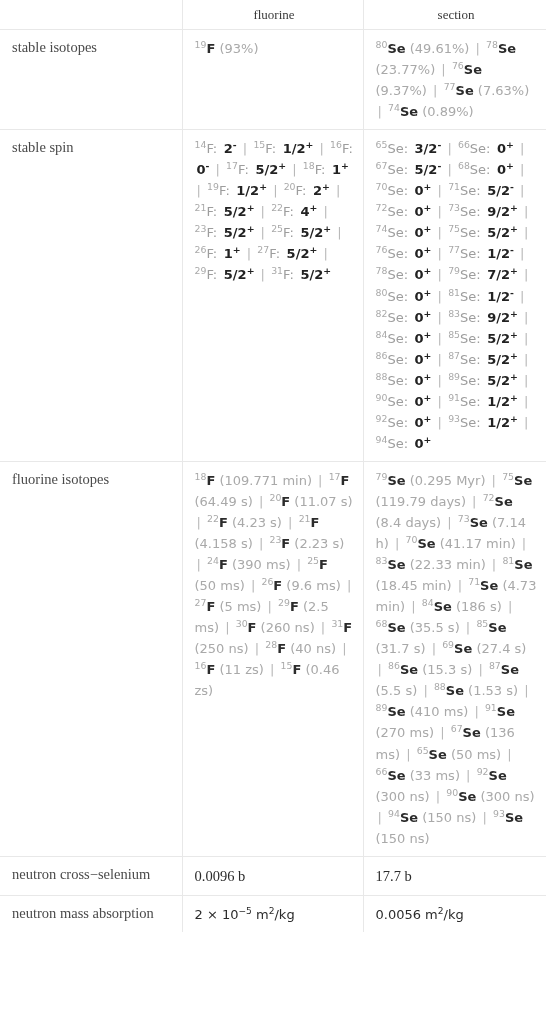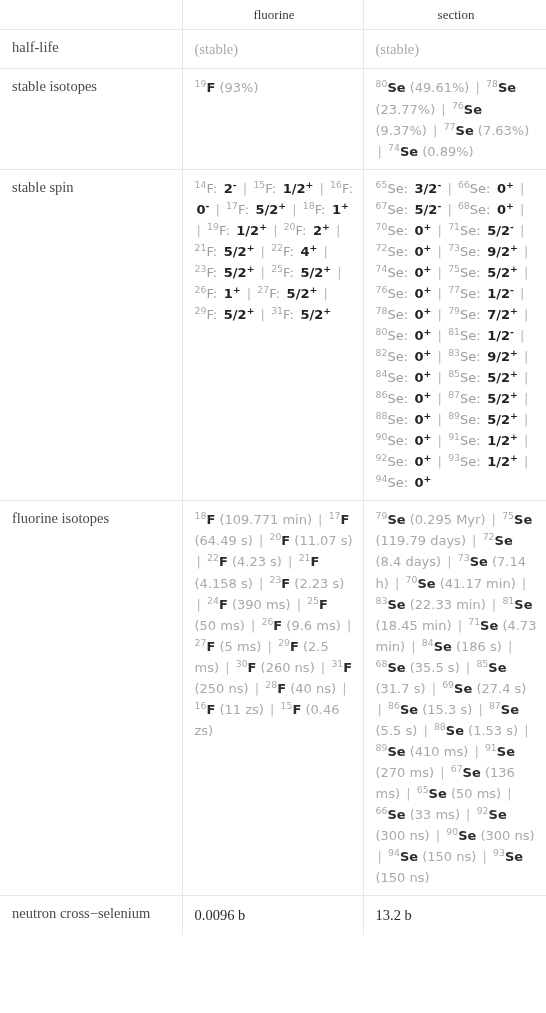--- a/index.html
+++ b/index.html
@@ -91,39 +91,39 @@
     </colgroup>
     <thead>
       <tr class="header-row">
         <th class="blank"></th>
         <th>fluorine</th>
         <th>section</th>
       </tr>
     </thead>
     <tbody id="table-body">
         <tr>
-          <td class="rowlabel">half-life</td>
-          <td class="val"><span class="serif-val muted">(stable)</span></td>
-          <td class="val"><span class="serif-val muted">(stable)</span></td>
-        </tr>
-        <tr>
           <td class="rowlabel">stable isotopes</td>
           <td class="val"><span><span class="nuc"><sup class="muted">19</sup><span class="sym">F</span></span><span class="muted"> (93%)</span></span></td>
           <td class="val"><span><span class="nuc"><sup class="muted">80</sup><span class="sym">Se</span></span><span class="muted"> (49.61%)</span></span> <span class="sep">|</span> <span><span class="nuc"><sup class="muted">78</sup><span class="sym">Se</span></span><span class="muted"> (23.77%)</span></span> <span class="sep">|</span> <span><span class="nuc"><sup class="muted">76</sup><span class="sym">Se</span></span><span class="muted"> (9.37%)</span></span> <span class="sep">|</span> <span><span class="nuc"><sup class="muted">77</sup><span class="sym">Se</span></span><span class="muted"> (7.63%)</span></span> <span class="sep">|</span> <span><span class="nuc"><sup class="muted">74</sup><span class="sym">Se</span></span><span class="muted"> (0.89%)</span></span></td>
         </tr>
         <tr>
           <td class="rowlabel">stable spin</td>
           <td class="val"><span><span class="nuc"><sup class="muted">14</sup><span class="sp-label">F</span></span><span class="sp-label">:</span><span class="spin"> 2<sup>-</sup></span></span> <span class="sep">|</span> <span><span class="nuc"><sup class="muted">15</sup><span class="sp-label">F</span></span><span class="sp-label">:</span><span class="spin"> 1/2<sup>+</sup></span></span> <span class="sep">|</span> <span><span class="nuc"><sup class="muted">16</sup><span class="sp-label">F</span></span><span class="sp-label">:</span><span class="spin"> 0<sup>-</sup></span></span> <span class="sep">|</span> <span><span class="nuc"><sup class="muted">17</sup><span class="sp-label">F</span></span><span class="sp-label">:</span><span class="spin"> 5/2<sup>+</sup></span></span> <span class="sep">|</span> <span><span class="nuc"><sup class="muted">18</sup><span class="sp-label">F</span></span><span class="sp-label">:</span><span class="spin"> 1<sup>+</sup></span></span> <span class="sep">|</span> <span><span class="nuc"><sup class="muted">19</sup><span class="sp-label">F</span></span><span class="sp-label">:</span><span class="spin"> 1/2<sup>+</sup></span></span> <span class="sep">|</span> <span><span class="nuc"><sup class="muted">20</sup><span class="sp-label">F</span></span><span class="sp-label">:</span><span class="spin"> 2<sup>+</sup></span></span> <span class="sep">|</span> <span><span class="nuc"><sup class="muted">21</sup><span class="sp-label">F</span></span><span class="sp-label">:</span><span class="spin"> 5/2<sup>+</sup></span></span> <span class="sep">|</span> <span><span class="nuc"><sup class="muted">22</sup><span class="sp-label">F</span></span><span class="sp-label">:</span><span class="spin"> 4<sup>+</sup></span></span> <span class="sep">|</span> <span><span class="nuc"><sup class="muted">23</sup><span class="sp-label">F</span></span><span class="sp-label">:</span><span class="spin"> 5/2<sup>+</sup></span></span> <span class="sep">|</span> <span><span class="nuc"><sup class="muted">25</sup><span class="sp-label">F</span></span><span class="sp-label">:</span><span class="spin"> 5/2<sup>+</sup></span></span> <span class="sep">|</span> <span><span class="nuc"><sup class="muted">26</sup><span class="sp-label">F</span></span><span class="sp-label">:</span><span class="spin"> 1<sup>+</sup></span></span> <span class="sep">|</span> <span><span class="nuc"><sup class="muted">27</sup><span class="sp-label">F</span></span><span class="sp-label">:</span><span class="spin"> 5/2<sup>+</sup></span></span> <span class="sep">|</span> <span><span class="nuc"><sup class="muted">29</sup><span class="sp-label">F</span></span><span class="sp-label">:</span><span class="spin"> 5/2<sup>+</sup></span></span> <span class="sep">|</span> <span><span class="nuc"><sup class="muted">31</sup><span class="sp-label">F</span></span><span class="sp-label">:</span><span class="spin"> 5/2<sup>+</sup></span></span></td>
           <td class="val"><span><span class="nuc"><sup class="muted">65</sup><span class="sp-label">Se</span></span><span class="sp-label">:</span><span class="spin"> 3/2<sup>-</sup></span></span> <span class="sep">|</span> <span><span class="nuc"><sup class="muted">66</sup><span class="sp-label">Se</span></span><span class="sp-label">:</span><span class="spin"> 0<sup>+</sup></span></span> <span class="sep">|</span> <span><span class="nuc"><sup class="muted">67</sup><span class="sp-label">Se</span></span><span class="sp-label">:</span><span class="spin"> 5/2<sup>-</sup></span></span> <span class="sep">|</span> <span><span class="nuc"><sup class="muted">68</sup><span class="sp-label">Se</span></span><span class="sp-label">:</span><span class="spin"> 0<sup>+</sup></span></span> <span class="sep">|</span> <span><span class="nuc"><sup class="muted">70</sup><span class="sp-label">Se</span></span><span class="sp-label">:</span><span class="spin"> 0<sup>+</sup></span></span> <span class="sep">|</span> <span><span class="nuc"><sup class="muted">71</sup><span class="sp-label">Se</span></span><span class="sp-label">:</span><span class="spin"> 5/2<sup>-</sup></span></span> <span class="sep">|</span> <span><span class="nuc"><sup class="muted">72</sup><span class="sp-label">Se</span></span><span class="sp-label">:</span><span class="spin"> 0<sup>+</sup></span></span> <span class="sep">|</span> <span><span class="nuc"><sup class="muted">73</sup><span class="sp-label">Se</span></span><span class="sp-label">:</span><span class="spin"> 9/2<sup>+</sup></span></span> <span class="sep">|</span> <span><span class="nuc"><sup class="muted">74</sup><span class="sp-label">Se</span></span><span class="sp-label">:</span><span class="spin"> 0<sup>+</sup></span></span> <span class="sep">|</span> <span><span class="nuc"><sup class="muted">75</sup><span class="sp-label">Se</span></span><span class="sp-label">:</span><span class="spin"> 5/2<sup>+</sup></span></span> <span class="sep">|</span> <span><span class="nuc"><sup class="muted">76</sup><span class="sp-label">Se</span></span><span class="sp-label">:</span><span class="spin"> 0<sup>+</sup></span></span> <span class="sep">|</span> <span><span class="nuc"><sup class="muted">77</sup><span class="sp-label">Se</span></span><span class="sp-label">:</span><span class="spin"> 1/2<sup>-</sup></span></span> <span class="sep">|</span> <span><span class="nuc"><sup class="muted">78</sup><span class="sp-label">Se</span></span><span class="sp-label">:</span><span class="spin"> 0<sup>+</sup></span></span> <span class="sep">|</span> <span><span class="nuc"><sup class="muted">79</sup><span class="sp-label">Se</span></span><span class="sp-label">:</span><span class="spin"> 7/2<sup>+</sup></span></span> <span class="sep">|</span> <span><span class="nuc"><sup class="muted">80</sup><span class="sp-label">Se</span></span><span class="sp-label">:</span><span class="spin"> 0<sup>+</sup></span></span> <span class="sep">|</span> <span><span class="nuc"><sup class="muted">81</sup><span class="sp-label">Se</span></span><span class="sp-label">:</span><span class="spin"> 1/2<sup>-</sup></span></span> <span class="sep">|</span> <span><span class="nuc"><sup class="muted">82</sup><span class="sp-label">Se</span></span><span class="sp-label">:</span><span class="spin"> 0<sup>+</sup></span></span> <span class="sep">|</span> <span><span class="nuc"><sup class="muted">83</sup><span class="sp-label">Se</span></span><span class="sp-label">:</span><span class="spin"> 9/2<sup>+</sup></span></span> <span class="sep">|</span> <span><span class="nuc"><sup class="muted">84</sup><span class="sp-label">Se</span></span><span class="sp-label">:</span><span class="spin"> 0<sup>+</sup></span></span> <span class="sep">|</span> <span><span class="nuc"><sup class="muted">85</sup><span class="sp-label">Se</span></span><span class="sp-label">:</span><span class="spin"> 5/2<sup>+</sup></span></span> <span class="sep">|</span> <span><span class="nuc"><sup class="muted">86</sup><span class="sp-label">Se</span></span><span class="sp-label">:</span><span class="spin"> 0<sup>+</sup></span></span> <span class="sep">|</span> <span><span class="nuc"><sup class="muted">87</sup><span class="sp-label">Se</span></span><span class="sp-label">:</span><span class="spin"> 5/2<sup>+</sup></span></span> <span class="sep">|</span> <span><span class="nuc"><sup class="muted">88</sup><span class="sp-label">Se</span></span><span class="sp-label">:</span><span class="spin"> 0<sup>+</sup></span></span> <span class="sep">|</span> <span><span class="nuc"><sup class="muted">89</sup><span class="sp-label">Se</span></span><span class="sp-label">:</span><span class="spin"> 5/2<sup>+</sup></span></span> <span class="sep">|</span> <span><span class="nuc"><sup class="muted">90</sup><span class="sp-label">Se</span></span><span class="sp-label">:</span><span class="spin"> 0<sup>+</sup></span></span> <span class="sep">|</span> <span><span class="nuc"><sup class="muted">91</sup><span class="sp-label">Se</span></span><span class="sp-label">:</span><span class="spin"> 1/2<sup>+</sup></span></span> <span class="sep">|</span> <span><span class="nuc"><sup class="muted">92</sup><span class="sp-label">Se</span></span><span class="sp-label">:</span><span class="spin"> 0<sup>+</sup></span></span> <span class="sep">|</span> <span><span class="nuc"><sup class="muted">93</sup><span class="sp-label">Se</span></span><span class="sp-label">:</span><span class="spin"> 1/2<sup>+</sup></span></span> <span class="sep">|</span> <span><span class="nuc"><sup class="muted">94</sup><span class="sp-label">Se</span></span><span class="sp-label">:</span><span class="spin"> 0<sup>+</sup></span></span></td>
         </tr>
         <tr>
           <td class="rowlabel">fluorine isotopes</td>
           <td class="val"><span><span class="nuc"><sup class="muted">18</sup><span class="sym">F</span></span><span class="muted"> (109.771 min)</span></span> <span class="sep">|</span> <span><span class="nuc"><sup class="muted">17</sup><span class="sym">F</span></span><span class="muted"> (64.49 s)</span></span> <span class="sep">|</span> <span><span class="nuc"><sup class="muted">20</sup><span class="sym">F</span></span><span class="muted"> (11.07 s)</span></span> <span class="sep">|</span> <span><span class="nuc"><sup class="muted">22</sup><span class="sym">F</span></span><span class="muted"> (4.23 s)</span></span> <span class="sep">|</span> <span><span class="nuc"><sup class="muted">21</sup><span class="sym">F</span></span><span class="muted"> (4.158 s)</span></span> <span class="sep">|</span> <span><span class="nuc"><sup class="muted">23</sup><span class="sym">F</span></span><span class="muted"> (2.23 s)</span></span> <span class="sep">|</span> <span><span class="nuc"><sup class="muted">24</sup><span class="sym">F</span></span><span class="muted"> (390 ms)</span></span> <span class="sep">|</span> <span><span class="nuc"><sup class="muted">25</sup><span class="sym">F</span></span><span class="muted"> (50 ms)</span></span> <span class="sep">|</span> <span><span class="nuc"><sup class="muted">26</sup><span class="sym">F</span></span><span class="muted"> (9.6 ms)</span></span> <span class="sep">|</span> <span><span class="nuc"><sup class="muted">27</sup><span class="sym">F</span></span><span class="muted"> (5 ms)</span></span> <span class="sep">|</span> <span><span class="nuc"><sup class="muted">29</sup><span class="sym">F</span></span><span class="muted"> (2.5 ms)</span></span> <span class="sep">|</span> <span><span class="nuc"><sup class="muted">30</sup><span class="sym">F</span></span><span class="muted"> (260 ns)</span></span> <span class="sep">|</span> <span><span class="nuc"><sup class="muted">31</sup><span class="sym">F</span></span><span class="muted"> (250 ns)</span></span> <span class="sep">|</span> <span><span class="nuc"><sup class="muted">28</sup><span class="sym">F</span></span><span class="muted"> (40 ns)</span></span> <span class="sep">|</span> <span><span class="nuc"><sup class="muted">16</sup><span class="sym">F</span></span><span class="muted"> (11 zs)</span></span> <span class="sep">|</span> <span><span class="nuc"><sup class="muted">15</sup><span class="sym">F</span></span><span class="muted"> (0.46 zs)</span></span></td>
           <td class="val"><span><span class="nuc"><sup class="muted">79</sup><span class="sym">Se</span></span><span class="muted"> (0.295 Myr)</span></span> <span class="sep">|</span> <span><span class="nuc"><sup class="muted">75</sup><span class="sym">Se</span></span><span class="muted"> (119.79 days)</span></span> <span class="sep">|</span> <span><span class="nuc"><sup class="muted">72</sup><span class="sym">Se</span></span><span class="muted"> (8.4 days)</span></span> <span class="sep">|</span> <span><span class="nuc"><sup class="muted">73</sup><span class="sym">Se</span></span><span class="muted"> (7.14 h)</span></span> <span class="sep">|</span> <span><span class="nuc"><sup class="muted">70</sup><span class="sym">Se</span></span><span class="muted"> (41.17 min)</span></span> <span class="sep">|</span> <span><span class="nuc"><sup class="muted">83</sup><span class="sym">Se</span></span><span class="muted"> (22.33 min)</span></span> <span class="sep">|</span> <span><span class="nuc"><sup class="muted">81</sup><span class="sym">Se</span></span><span class="muted"> (18.45 min)</span></span> <span class="sep">|</span> <span><span class="nuc"><sup class="muted">71</sup><span class="sym">Se</span></span><span class="muted"> (4.73 min)</span></span> <span class="sep">|</span> <span><span class="nuc"><sup class="muted">84</sup><span class="sym">Se</span></span><span class="muted"> (186 s)</span></span> <span class="sep">|</span> <span><span class="nuc"><sup class="muted">68</sup><span class="sym">Se</span></span><span class="muted"> (35.5 s)</span></span> <span class="sep">|</span> <span><span class="nuc"><sup class="muted">85</sup><span class="sym">Se</span></span><span class="muted"> (31.7 s)</span></span> <span class="sep">|</span> <span><span class="nuc"><sup class="muted">69</sup><span class="sym">Se</span></span><span class="muted"> (27.4 s)</span></span> <span class="sep">|</span> <span><span class="nuc"><sup class="muted">86</sup><span class="sym">Se</span></span><span class="muted"> (15.3 s)</span></span> <span class="sep">|</span> <span><span class="nuc"><sup class="muted">87</sup><span class="sym">Se</span></span><span class="muted"> (5.5 s)</span></span> <span class="sep">|</span> <span><span class="nuc"><sup class="muted">88</sup><span class="sym">Se</span></span><span class="muted"> (1.53 s)</span></span> <span class="sep">|</span> <span><span class="nuc"><sup class="muted">89</sup><span class="sym">Se</span></span><span class="muted"> (410 ms)</span></span> <span class="sep">|</span> <span><span class="nuc"><sup class="muted">91</sup><span class="sym">Se</span></span><span class="muted"> (270 ms)</span></span> <span class="sep">|</span> <span><span class="nuc"><sup class="muted">67</sup><span class="sym">Se</span></span><span class="muted"> (136 ms)</span></span> <span class="sep">|</span> <span><span class="nuc"><sup class="muted">65</sup><span class="sym">Se</span></span><span class="muted"> (50 ms)</span></span> <span class="sep">|</span> <span><span class="nuc"><sup class="muted">66</sup><span class="sym">Se</span></span><span class="muted"> (33 ms)</span></span> <span class="sep">|</span> <span><span class="nuc"><sup class="muted">92</sup><span class="sym">Se</span></span><span class="muted"> (300 ns)</span></span> <span class="sep">|</span> <span><span class="nuc"><sup class="muted">90</sup><span class="sym">Se</span></span><span class="muted"> (300 ns)</span></span> <span class="sep">|</span> <span><span class="nuc"><sup class="muted">94</sup><span class="sym">Se</span></span><span class="muted"> (150 ns)</span></span> <span class="sep">|</span> <span><span class="nuc"><sup class="muted">93</sup><span class="sym">Se</span></span><span class="muted"> (150 ns)</span></span></td>
         </tr>
         <tr>
           <td class="rowlabel">neutron cross−selenium</td>
           <td class="val"><span class="serif-val">0.0096 b</span></td>
-          <td class="val"><span class="serif-val">13.2 b</span></td>
+          <td class="val"><span class="serif-val">17.7 b</span></td>
+        </tr>
+        <tr>
+          <td class="rowlabel">neutron mass absorption</td>
+          <td class="val"><span class="mass-unit">2 × 10<sup>−5</sup> m<sup>2</sup>/kg</span></td>
+          <td class="val"><span class="mass-unit">0.0056 m<sup>2</sup>/kg</span></td>
         </tr>
       </tbody>
   </table>
 </div>
 
 </body></html>

